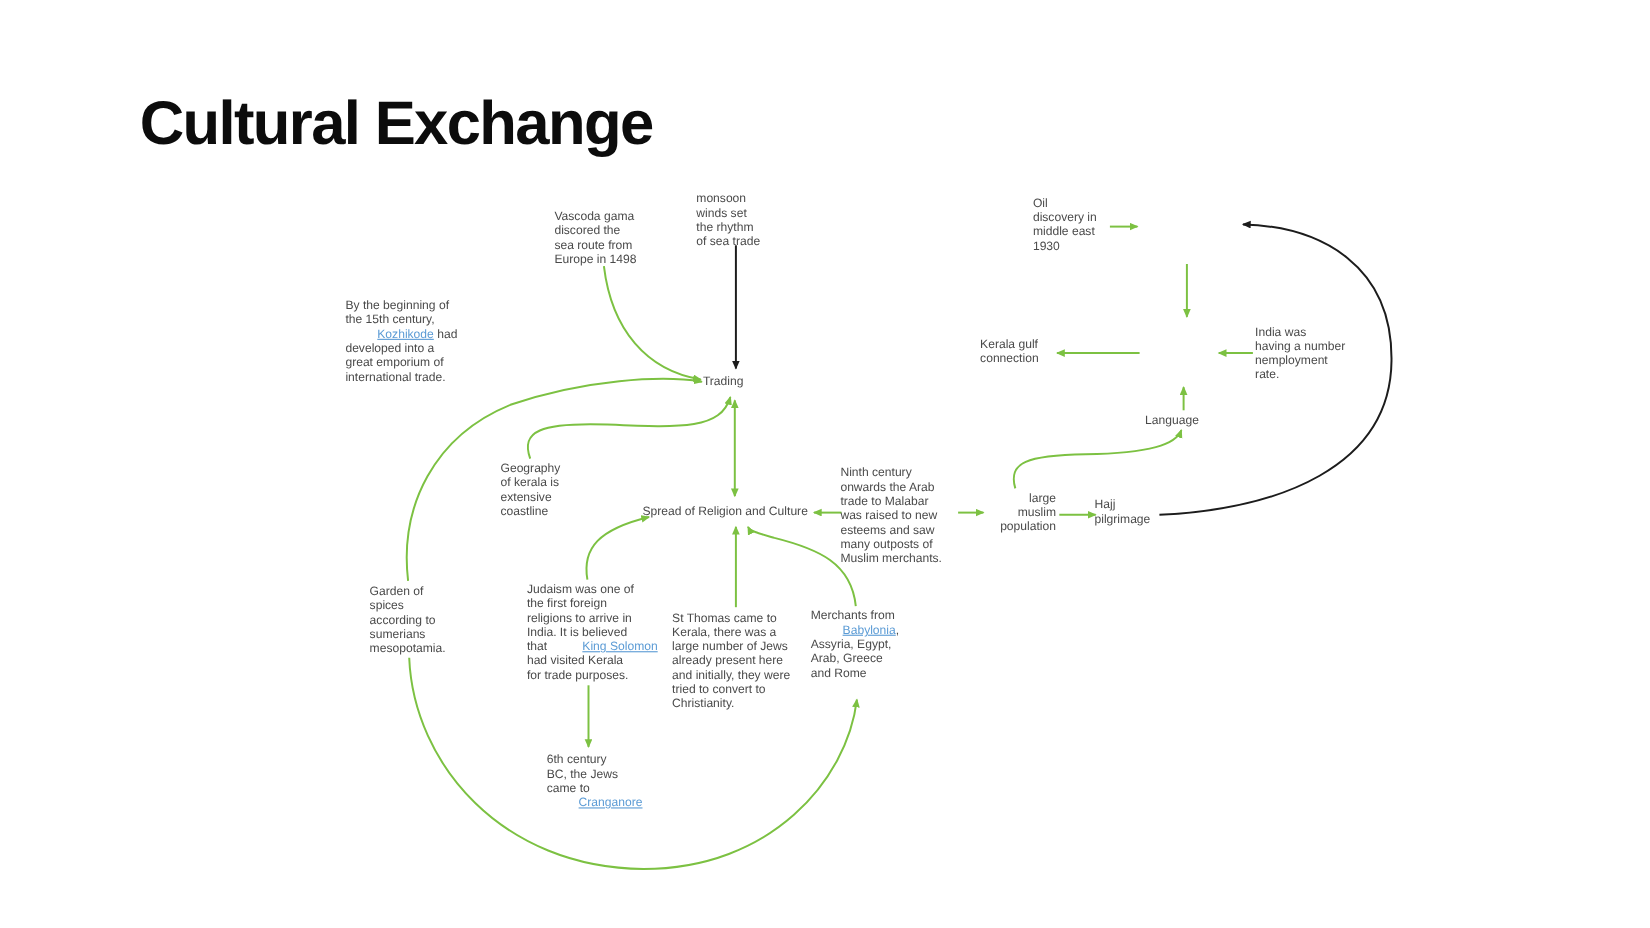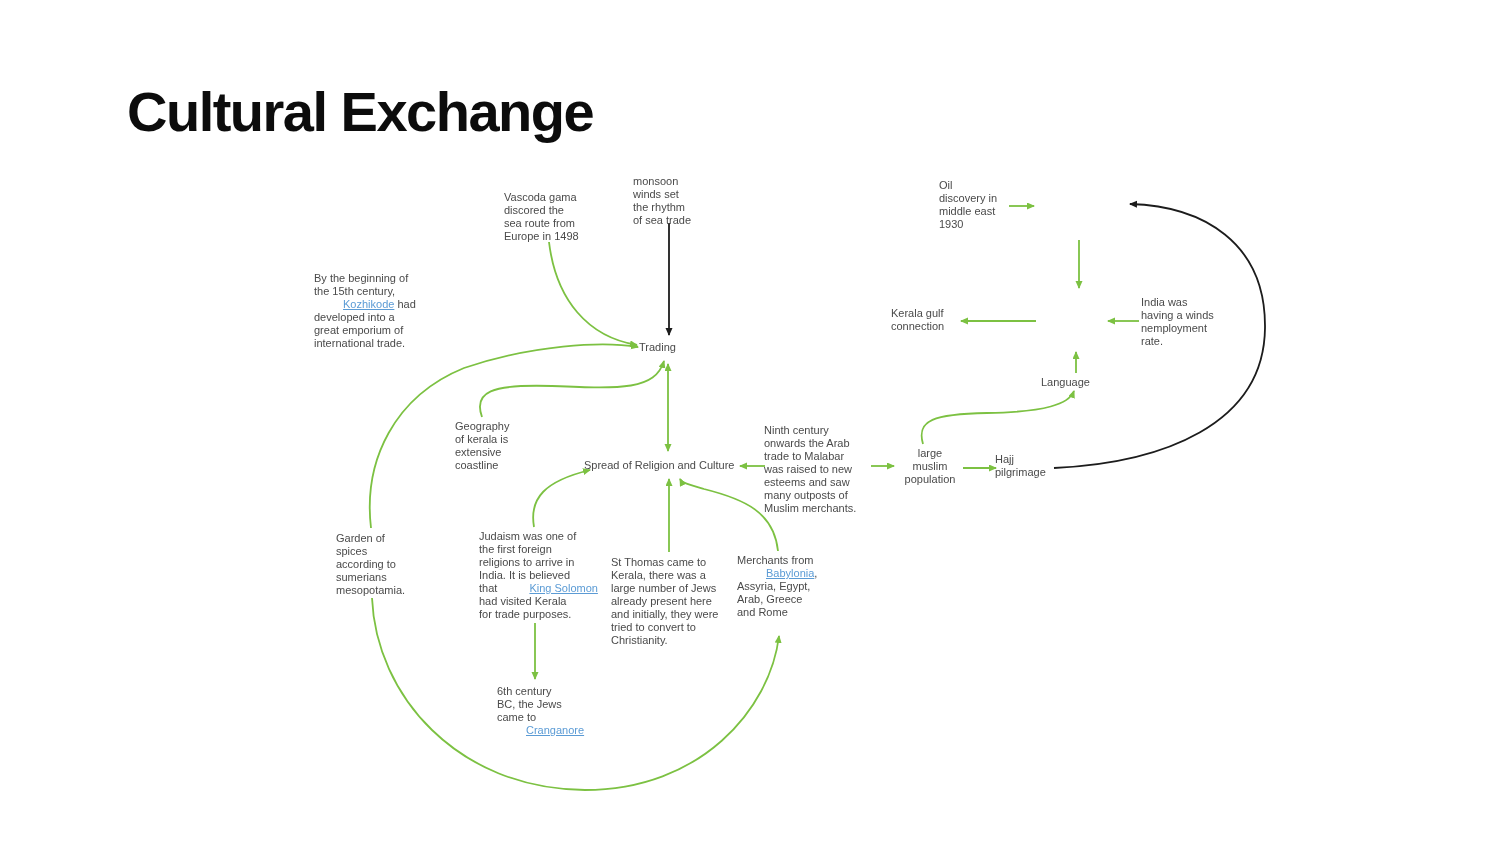--- a/index.html
+++ b/index.html
@@ -10,21 +10,21 @@
     --green:#7cc142;--black:#1c1c1c;--text:#4a4a4a;--link:#5b9bd5;
   }
   #title{
     position:absolute;left:95px;top:84px;
     font-size:56px;font-weight:700;letter-spacing:-1.5px;color:#0c0c0c;line-height:1;
   }
   .node{
     position:absolute;font-size:11px;line-height:13px;color:var(--text);
     text-align:left;white-space:nowrap;
   }
-  .node.left{text-align:center;}
+  .node.left{text-align:right;}
   .nlink{color:var(--link);text-decoration:underline;cursor:pointer;padding-left:29px;}
   svg.edges{position:absolute;left:0;top:0;}
   .e-green{stroke:var(--green);stroke-width:1.8;fill:none;}
   .e-black{stroke:var(--black);stroke-width:1.8;fill:none;}
   .mk-green{fill:var(--green);}
   .mk-black{fill:var(--black);}
 </style>
 </head>
 <body>
 
@@ -98,21 +98,21 @@
     </div>
   <div class="node" style="left:607px;top:341px;width:60px">
       <div class="line">Trading</div>
     </div>
   <div class="node" style="left:859px;top:307px;width:70px">
       <div class="line">Kerala gulf</div>
       <div class="line">connection</div>
     </div>
   <div class="node" style="left:1109px;top:296px;width:86px">
       <div class="line">India was</div>
-      <div class="line">having a winds</div>
+      <div class="line">having a number</div>
       <div class="line">nemployment</div>
       <div class="line">rate.</div>
     </div>
   <div class="node" style="left:1009px;top:376px;width:70px">
       <div class="line">Language</div>
     </div>
   <div class="node" style="left:423px;top:420px;width:70px">
       <div class="line">Geography</div>
       <div class="line">of kerala is</div>
       <div class="line">extensive</div>

